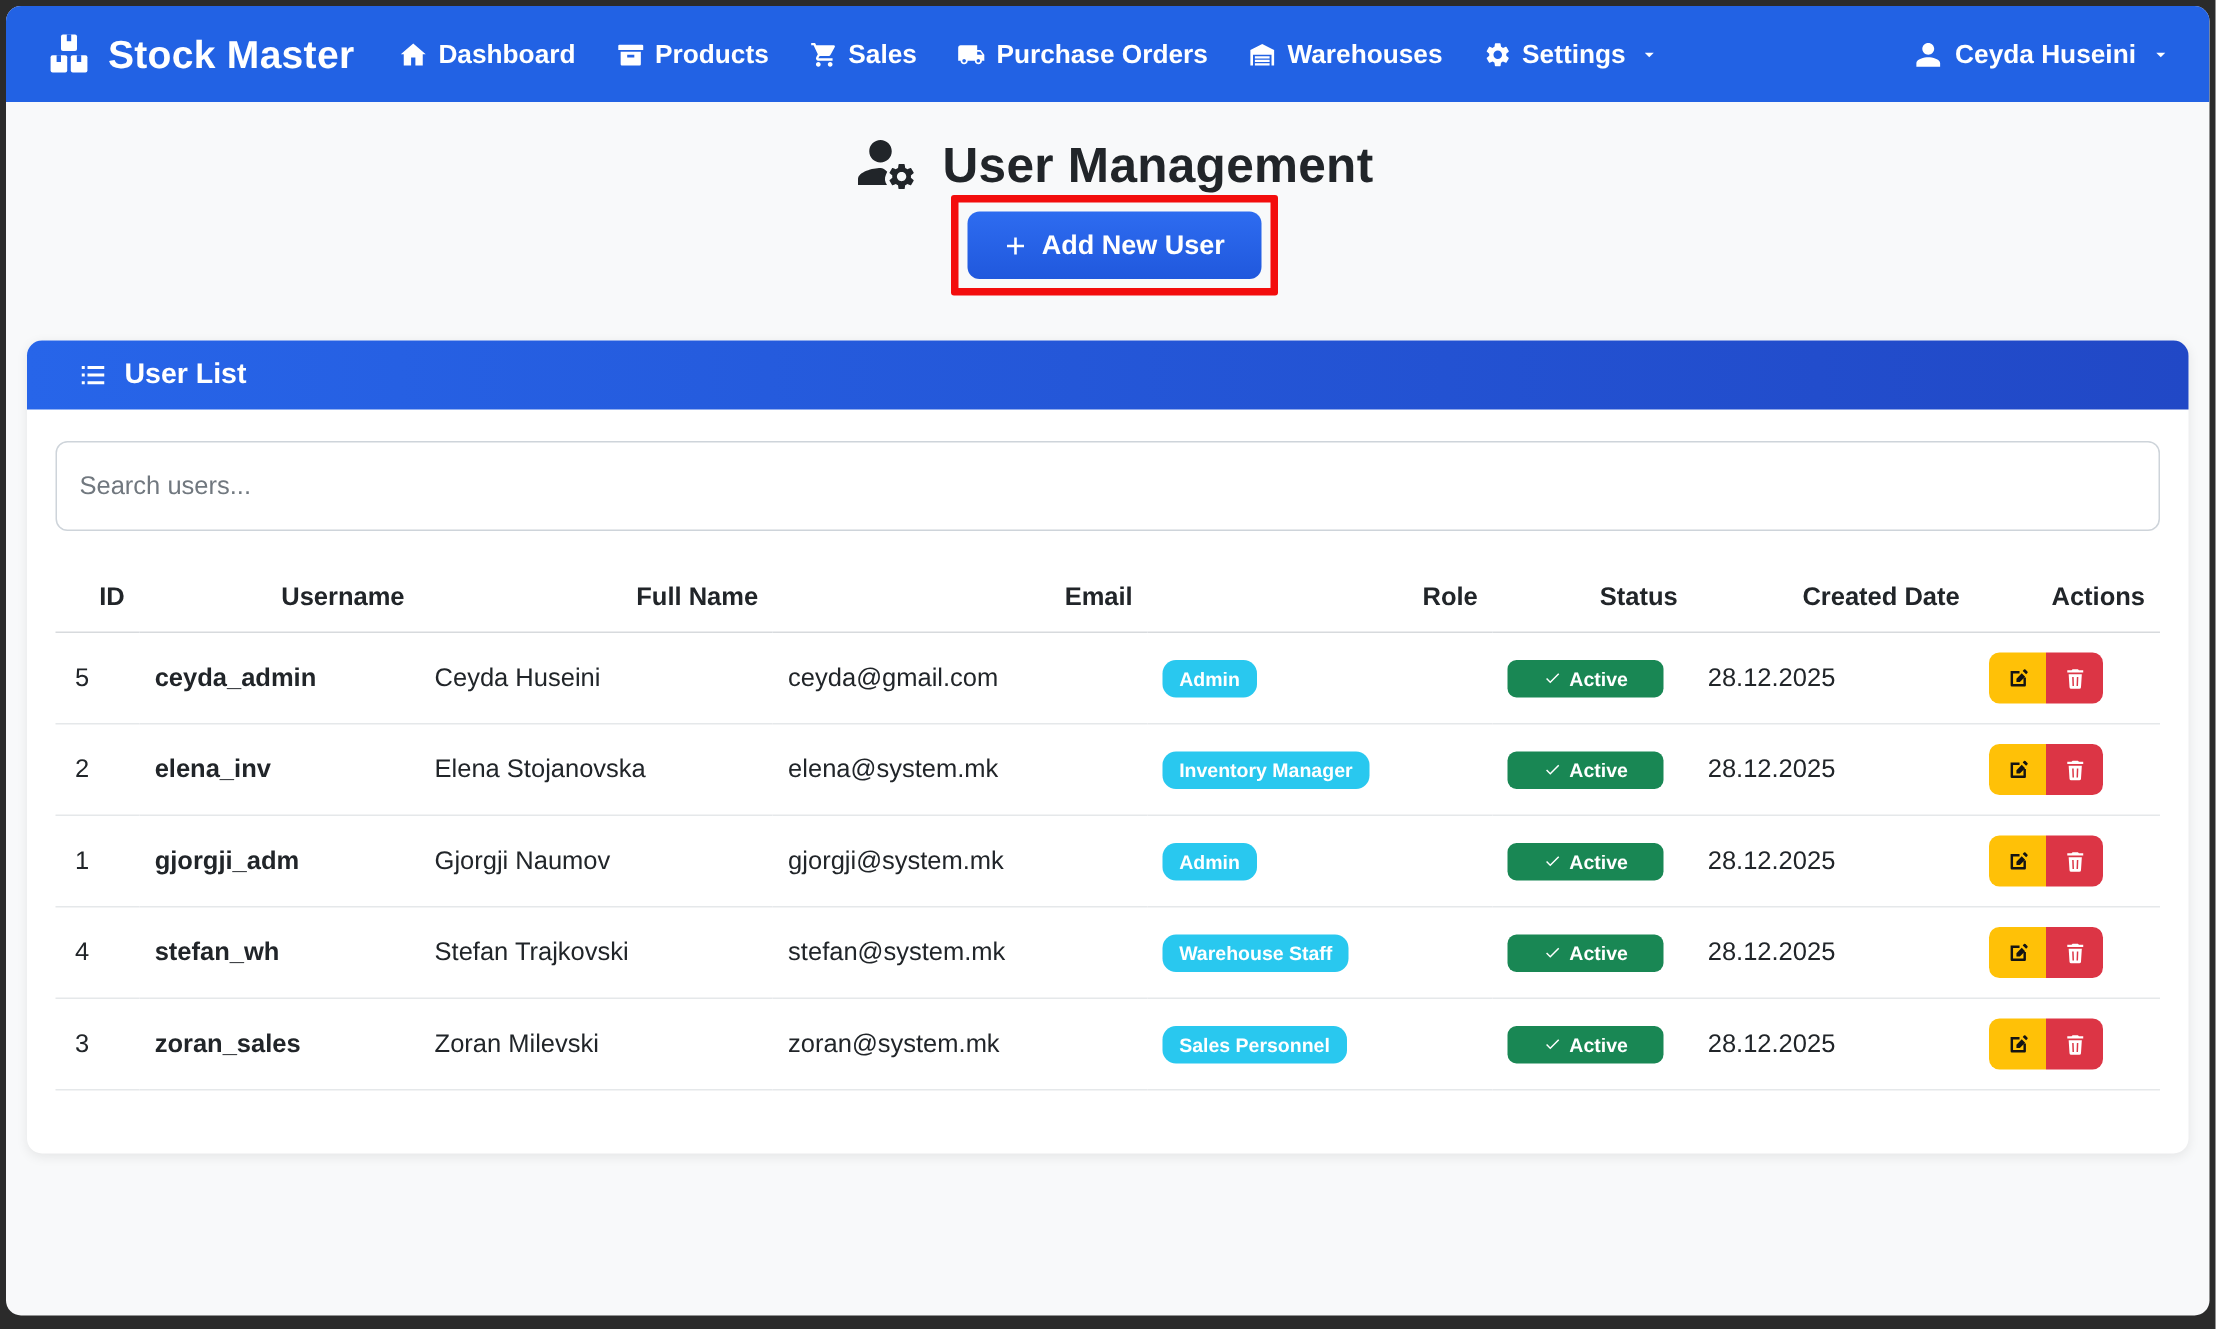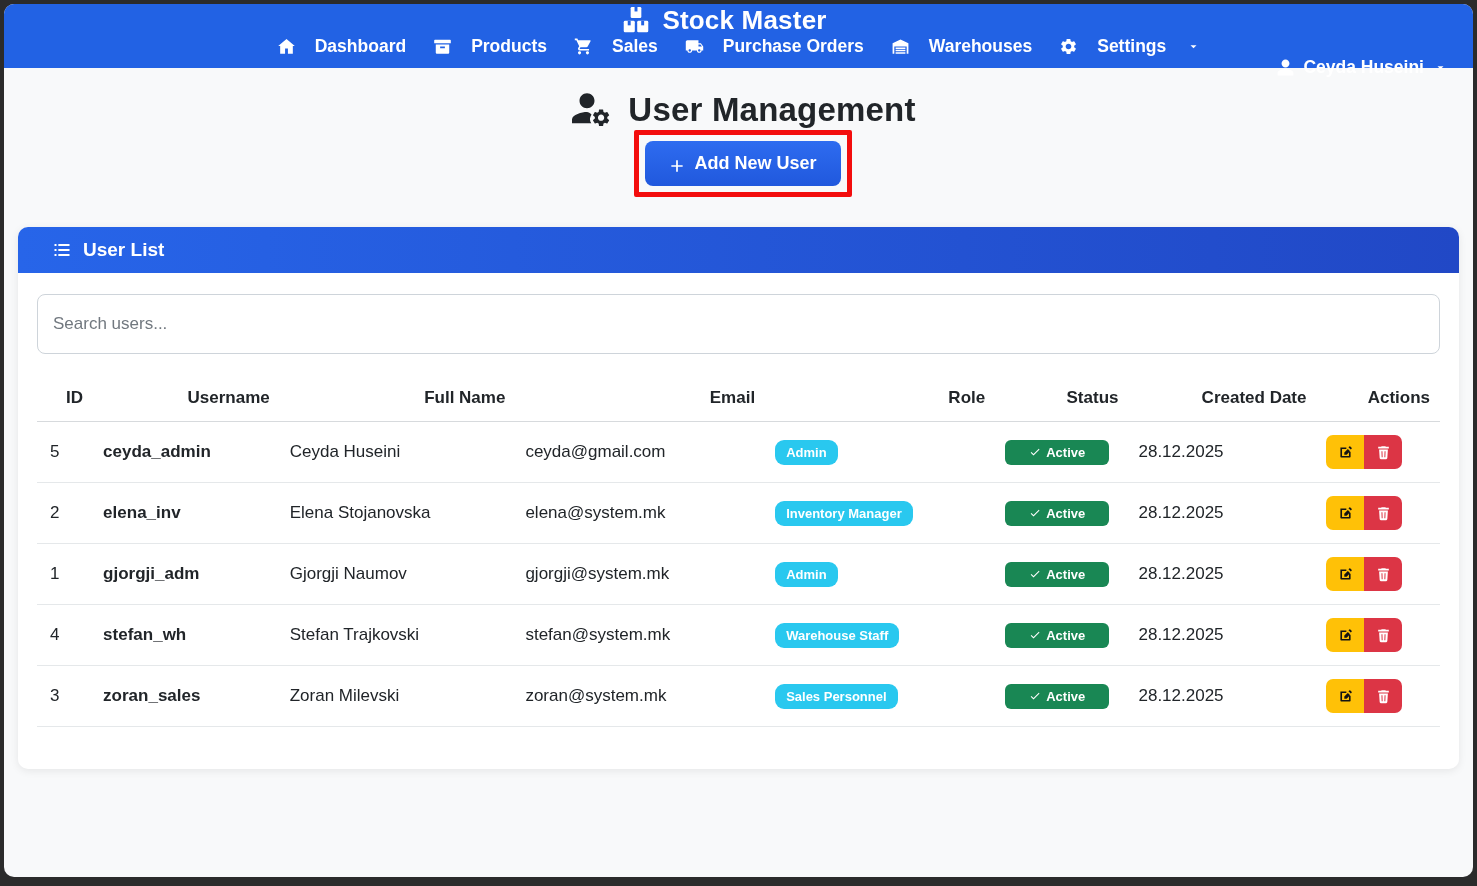--- a/index.html
+++ b/index.html
@@ -16,38 +16,38 @@
     --text-dark:#212529;
     --page-bg:#f8f9fa;
     --frame-dark:#2b2b2b;
   }
   *{margin:0;padding:0;box-sizing:border-box;font-family:"Liberation Sans",sans-serif;}
   html,body{width:1477px;height:886px;}
   body{background:var(--frame-dark);position:relative;overflow:hidden;}
   .app{position:absolute;left:4px;top:4px;right:4px;bottom:9px;border-radius:10px;overflow:hidden;background:var(--page-bg);}
 
   
-  .navbar{height:64px;background:var(--navbar-blue);display:flex;align-items:center;padding:0 26px;color:#fff;flex-direction:column;}
+  .navbar{height:64px;background:var(--navbar-blue);display:flex;align-items:center;padding:0 26px;color:#fff;}
   .brand{display:flex;align-items:center;gap:10px;margin-right:30px;cursor:pointer;}
   .brand svg{width:32px;height:32px;}
   .brand-text{font-size:26px;font-weight:700;letter-spacing:.2px;}
   .nav-links{display:flex;align-items:center;gap:27px;}
-  .nav-item{display:flex;align-items:center;gap:19px;font-size:17.5px;font-weight:600;color:#fff;text-decoration:none;cursor:pointer;}
+  .nav-item{display:flex;align-items:center;gap:7px;font-size:17.5px;font-weight:600;color:#fff;text-decoration:none;cursor:pointer;}
   .nav-item svg{width:19px;height:19px;flex:0 0 auto;}
   .caret{width:13px !important;height:13px !important;margin-left:2px;}
   .user-menu{margin-left:auto;display:flex;align-items:center;gap:8px;font-size:17.5px;font-weight:700;cursor:pointer;}
   .user-menu svg.u{width:19px;height:19px;}
 
   
   .page-header{display:flex;align-items:center;justify-content:space-between;padding:22px 7px 24px 16px;flex-direction:column;}
   .page-title{display:flex;align-items:center;gap:14px;color:var(--text-dark);}
   .page-title svg{width:44px;height:40px;}
   .page-title h1{font-size:33px;font-weight:700;letter-spacing:.2px;}
   .highlight-box{border:5px solid var(--highlight-red);padding:6px;border-radius:2px;}
-  .add-btn{display:flex;align-items:flex-end;gap:9px;background:linear-gradient(180deg,var(--btn-blue-start),var(--btn-blue-end));color:#fff;border:none;border-radius:8px;padding:12px 24px;font-size:18px;font-weight:700;cursor:pointer;}
+  .add-btn{display:flex;align-items:center;gap:9px;background:linear-gradient(180deg,var(--btn-blue-start),var(--btn-blue-end));color:#fff;border:none;border-radius:8px;padding:12px 24px;font-size:18px;font-weight:700;cursor:pointer;}
   .add-btn svg{width:16px;height:16px;}
 
   
   .card{margin:6px 14px 0 14px;background:#fff;border-radius:10px;box-shadow:0 2px 8px rgba(0,0,0,.08);}
   .card-header{height:46px;display:flex;align-items:center;gap:11px;padding:0 34px;color:#fff;font-size:19px;font-weight:700;border-radius:10px 10px 0 0;background:linear-gradient(90deg,var(--header-grad-start),var(--header-grad-end));}
   .card-header svg{width:20px;height:20px;}
   .card-body{padding:21px 19px 42px 19px;}
   .search-input{width:100%;height:60px;border:1px solid #ced4da;border-radius:8px;padding:0 15px;font-size:17px;color:var(--text-dark);outline:none;background:#fff;}
   .search-input::placeholder{color:#71787f;}
 

